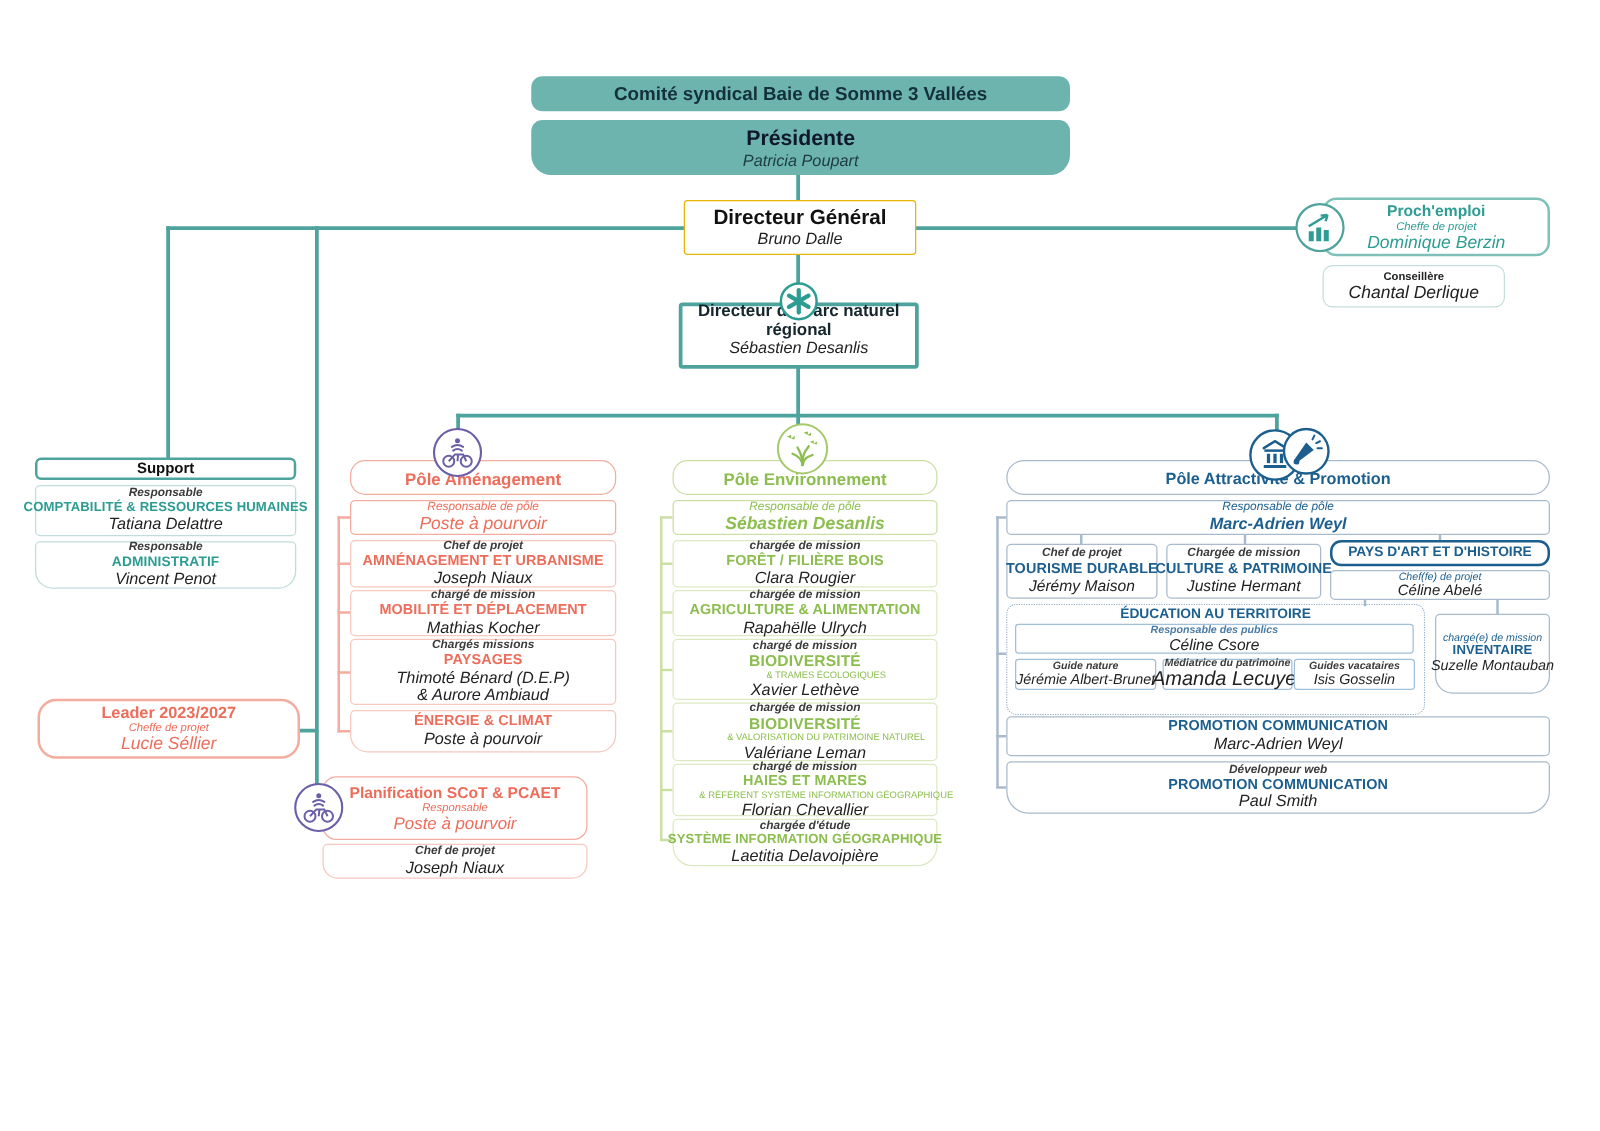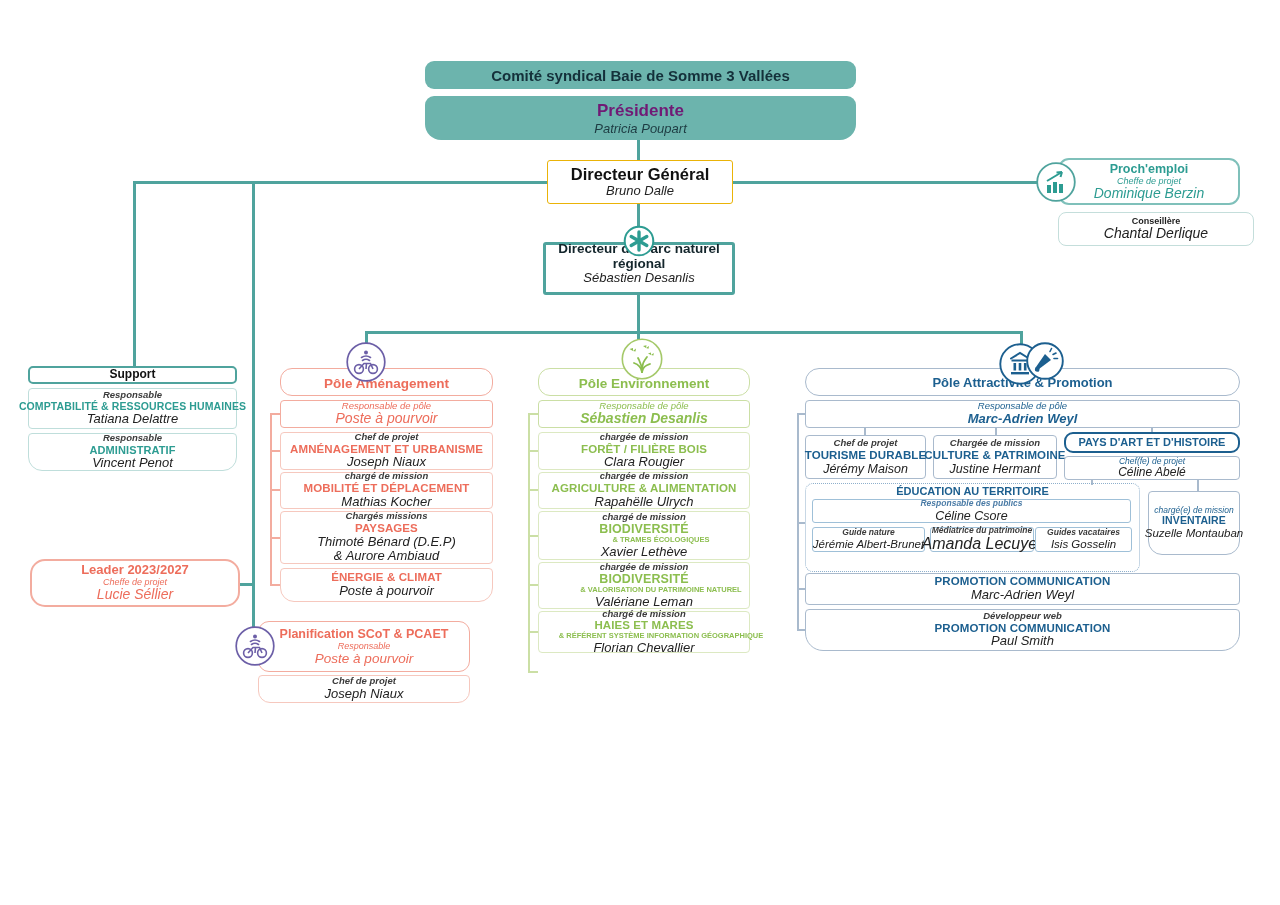--- a/index.html
+++ b/index.html
@@ -7,21 +7,21 @@
          font-family:"Liberation Sans","DejaVu Sans",sans-serif;padding-left:24px;}
   .line{position:absolute;background:#4FA39D;}
   .box{position:absolute;background:#fff;border:1.5px solid #ccc;border-radius:4px;
        display:flex;flex-direction:column;align-items:center;justify-content:center;
        text-align:center;line-height:1.12;box-sizing:border-box;}
   .banner{position:absolute;background:#6CB4AD;border-radius:9px;display:flex;flex-direction:column;
           align-items:center;justify-content:center;text-align:center;}
   .role{font-size:9.5px;font-style:italic;font-weight:600;color:#3b3b3b;}
   .name{font-size:13px;font-style:italic;color:#222;}
   .unit{font-size:11.5px;font-weight:bold;letter-spacing:.1px;}
-  .sub{font-size:7.5px;font-weight:bold;margin-left:34px;}
+  .sub{font-size:7.5px;font-weight:normal;margin-left:34px;}
   .nowrap{white-space:nowrap;}
   .teal-t{color:#2D9C92;} .salmon-t{color:#ED6D5B;} .green-t{color:#8CBE4F;} .blue-t{color:#1C5F8F;}
   .teal-b{border-color:#7FC0BA;} .salmon-b{border-color:#F3AC9F;} .green-b{border-color:#CBDFA5;}
   .blue-b{border-color:#A9BACD;}
   .icon{position:absolute;}
   .edu-dash{position:absolute;border:1.5px dotted #8FB0CC;border-radius:8px;background:transparent;}
 </style>
 </head>
 <body>
 
@@ -64,40 +64,40 @@
   <div class="line" style="left:864px;top:428px;width:2px;height:8px;background:#A9BACD;"></div>
   <div class="line" style="left:995px;top:428px;width:2px;height:8px;background:#A9BACD;"></div>
   <div class="line" style="left:1151px;top:428px;width:2px;height:8px;background:#A9BACD;"></div>
   <div class="line" style="left:1091px;top:479px;width:2px;height:6px;background:#A9BACD;"></div>
   <div class="line" style="left:1197px;top:479px;width:2px;height:13px;background:#A9BACD;"></div>
 
   <div class="banner" style="left:425px;top:61px;width:431px;height:28px;">
     <div style="font-size:15px;font-weight:bold;color:#14303A;">Comité syndical Baie de Somme 3 Vallées</div>
   </div>
   <div class="banner" style="left:425px;top:96px;width:431px;height:44px;border-radius:9px 9px 16px 16px;">
-    <div style="font-size:17px;font-weight:bold;color:#701a75;">Présidente</div>
+    <div style="font-size:17px;font-weight:bold;color:#0f172a;">Présidente</div>
     <div style="font-size:13px;font-style:italic;color:#1D3B42;">Patricia Poupart</div>
   </div>
 
   <div class="box" style="left:547px;top:160px;width:186px;height:44px;border:1px solid #eab308;border-radius:3px;">
     <div style="font-size:16.5px;font-weight:bold;color:#111;">Directeur Général</div>
     <div class="name">Bruno Dalle</div>
   </div>
 
   <div class="box" style="left:543px;top:242px;width:192px;height:53px;border:3px solid #4FA39D;border-radius:3px;justify-content:flex-end;padding-bottom:6px;">
     <div style="font-size:13.5px;font-weight:bold;color:#14262C;">Directeur du Parc naturel régional</div>
     <div class="name">Sébastien Desanlis</div>
   </div>
 
   <div class="box teal-b" style="left:1058px;top:158px;width:182px;height:47px;border-width:2px;border-radius:11px;">
     <div style="font-size:12.5px;font-weight:bold;" class="teal-t">Proch'emploi</div>
     <div class="role teal-t" style="font-weight:400;font-size:9px;">Cheffe de projet</div>
     <div class="name teal-t" style="font-size:14px;">Dominique Berzin</div>
   </div>
-  <div class="box" style="left:1058px;top:212px;width:196px;height:34px;border-color:#C4DEDB;border-radius:8px;">
+  <div class="box" style="left:1058px;top:212px;width:146px;height:34px;border-color:#C4DEDB;border-radius:8px;">
     <div style="font-size:9px;font-weight:bold;color:#222;">Conseillère</div>
     <div class="name" style="font-size:14px;">Chantal Derlique</div>
   </div>
 
   <div class="box" style="left:28px;top:366px;width:209px;height:18px;border:2px solid #4FA39D;border-radius:5px;">
     <div style="font-size:12px;font-weight:bold;color:#111;">Support</div>
   </div>
   <div class="box" style="left:28px;top:388px;width:209px;height:41px;border-color:#BFDEDB;">
     <div class="role">Responsable</div>
     <div class="unit teal-t nowrap" style="font-size:10.5px;">COMPTABILITÉ &amp; RESSOURCES HUMAINES</div>
@@ -180,20 +180,25 @@
     <div class="role">chargée de mission</div>
     <div class="unit green-t" style="font-size:12.5px;">BIODIVERSITÉ</div>
     <div class="sub green-t nowrap">&amp; VALORISATION DU PATRIMOINE NATUREL</div>
     <div class="name">Valériane Leman</div>
   </div>
   <div class="box" style="left:538px;top:611px;width:212px;height:42px;border-color:#DCE9C2;">
     <div class="role">chargé de mission</div>
     <div class="unit green-t">HAIES ET MARES</div>
     <div class="sub green-t nowrap">&amp; RÉFÉRENT SYSTÈME INFORMATION GÉOGRAPHIQUE</div>
     <div class="name">Florian Chevallier</div>
+  </div>
+  <div class="box" style="left:538px;top:655px;width:212px;height:38px;border-color:#DCE9C2;border-radius:4px 4px 16px 16px;">
+    <div class="role">chargée d'étude</div>
+    <div class="unit green-t nowrap" style="font-size:10.5px;">SYSTÈME INFORMATION GÉOGRAPHIQUE</div>
+    <div class="name">Laetitia Delavoipière</div>
   </div>
 
   <div class="box blue-b" style="left:805px;top:368px;width:435px;height:28px;border-radius:14px;justify-content:flex-end;padding-bottom:4px;">
     <div style="font-size:13px;font-weight:bold;" class="blue-t">Pôle Attractivité &amp; Promotion</div>
   </div>
   <div class="box blue-b" style="left:805px;top:400px;width:435px;height:28px;">
     <div class="role blue-t" style="font-weight:400;">Responsable de pôle</div>
     <div class="name blue-t" style="font-weight:600;">Marc-Adrien Weyl</div>
   </div>
 

